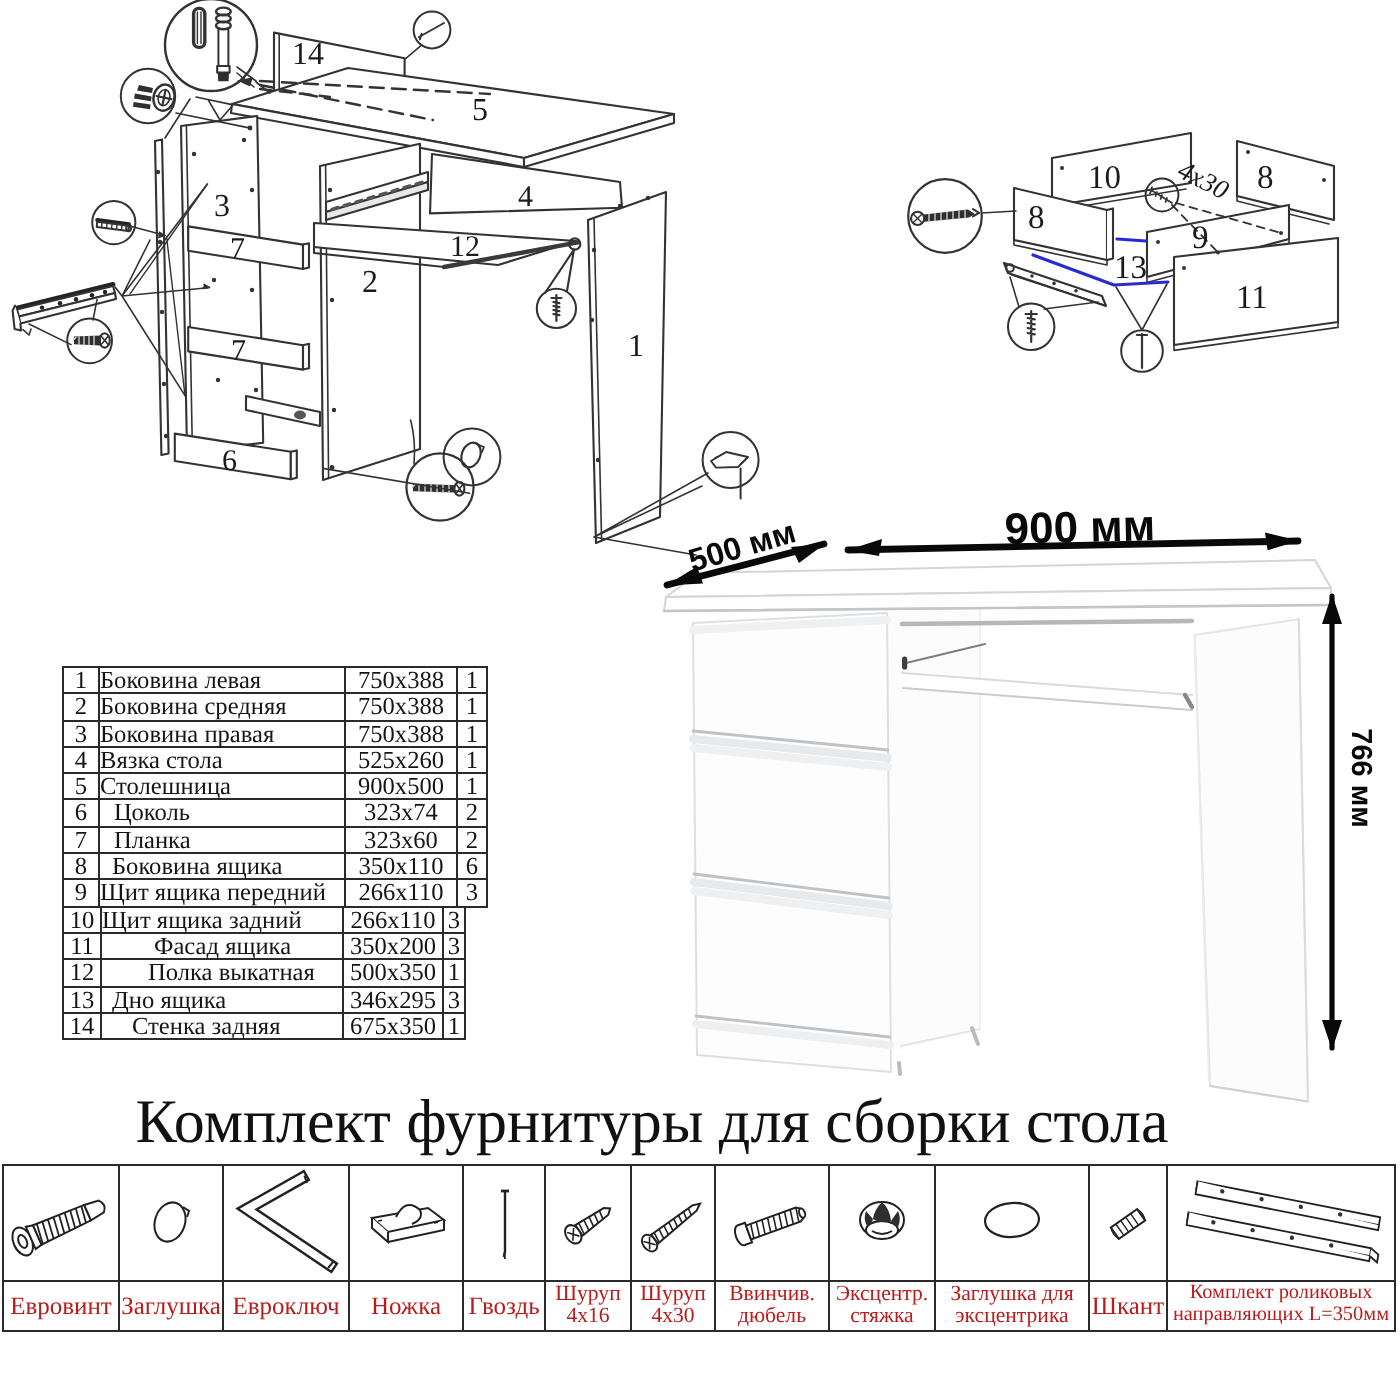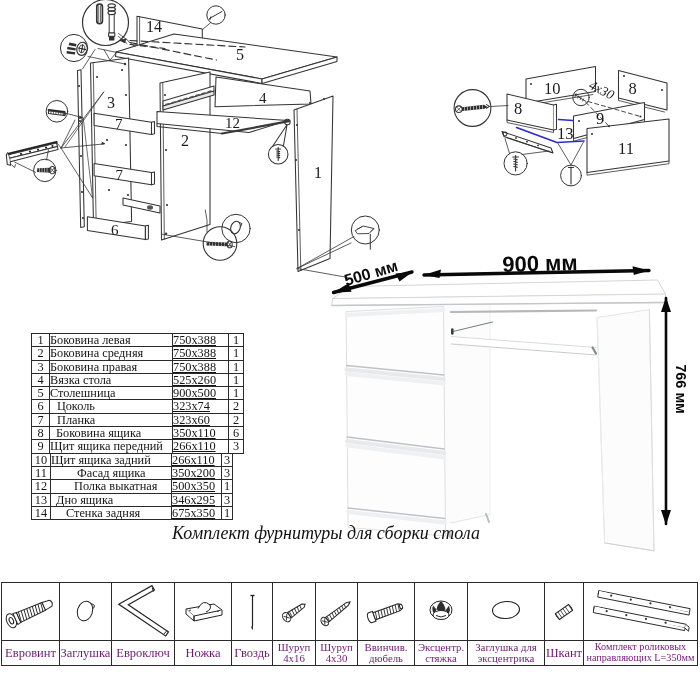--- a/index.html
+++ b/index.html
@@ -6,24 +6,24 @@
 body{width:700px;height:689px;position:relative;overflow:hidden;font-family:"Liberation Serif",serif;color:#111;}
 #art{position:absolute;left:0;top:0;}
 #hw svg{display:block;margin:0 auto;}
 .lbl{font-family:"Liberation Serif",serif;fill:#1c1c1c;}
 #t1,#t2{position:absolute;border-collapse:collapse;table-layout:fixed;}
 #t1 td,#t2 td{border:1px solid #2a2a2a;font-size:12.3px;padding:0;line-height:1;white-space:nowrap;overflow:visible;color:#151515;}
 #t1{left:31px;top:333px;width:213px;}
 #t2{left:31px;top:452.8px;width:202px;}
 .num{text-align:center;}
 .nm{padding-left:3px;margin-left:31px;}
-.dim{text-decoration:underline;}
-#title{position:absolute;left:0;top:523px;width:652px;text-align:center;font-size:18px;color:#111;font-style:italic;}
+.dim{text-align:center;}
+#title{position:absolute;left:0;top:543px;width:652px;text-align:center;font-size:31px;color:#111;}
 #hw{position:absolute;left:1px;top:582px;width:697px;border-collapse:collapse;table-layout:fixed;}
-#hw td{border:1px solid #2a2a2a;padding:0;text-align:center;vertical-align:middle;color:#701a75;}
+#hw td{border:1px solid #2a2a2a;padding:0;text-align:center;vertical-align:middle;color:#b91c1c;}
 #hw .ico{height:57px;}
 #hw .lab{height:24px;font-size:12.5px;line-height:1.04;}
 #hw .lab2{height:24px;font-size:10.8px;line-height:1.06;margin-left:30px;}
 #hw .qty{height:17px;font-size:18.5px;}
 </style>
 </head>
 <body>
 <svg id="art" width="700" height="689" viewBox="0 0 700 689" fill="none" stroke-linecap="round" stroke-linejoin="round">
 
 <g id="left" stroke="#333333" stroke-width="1.05" fill="none">

